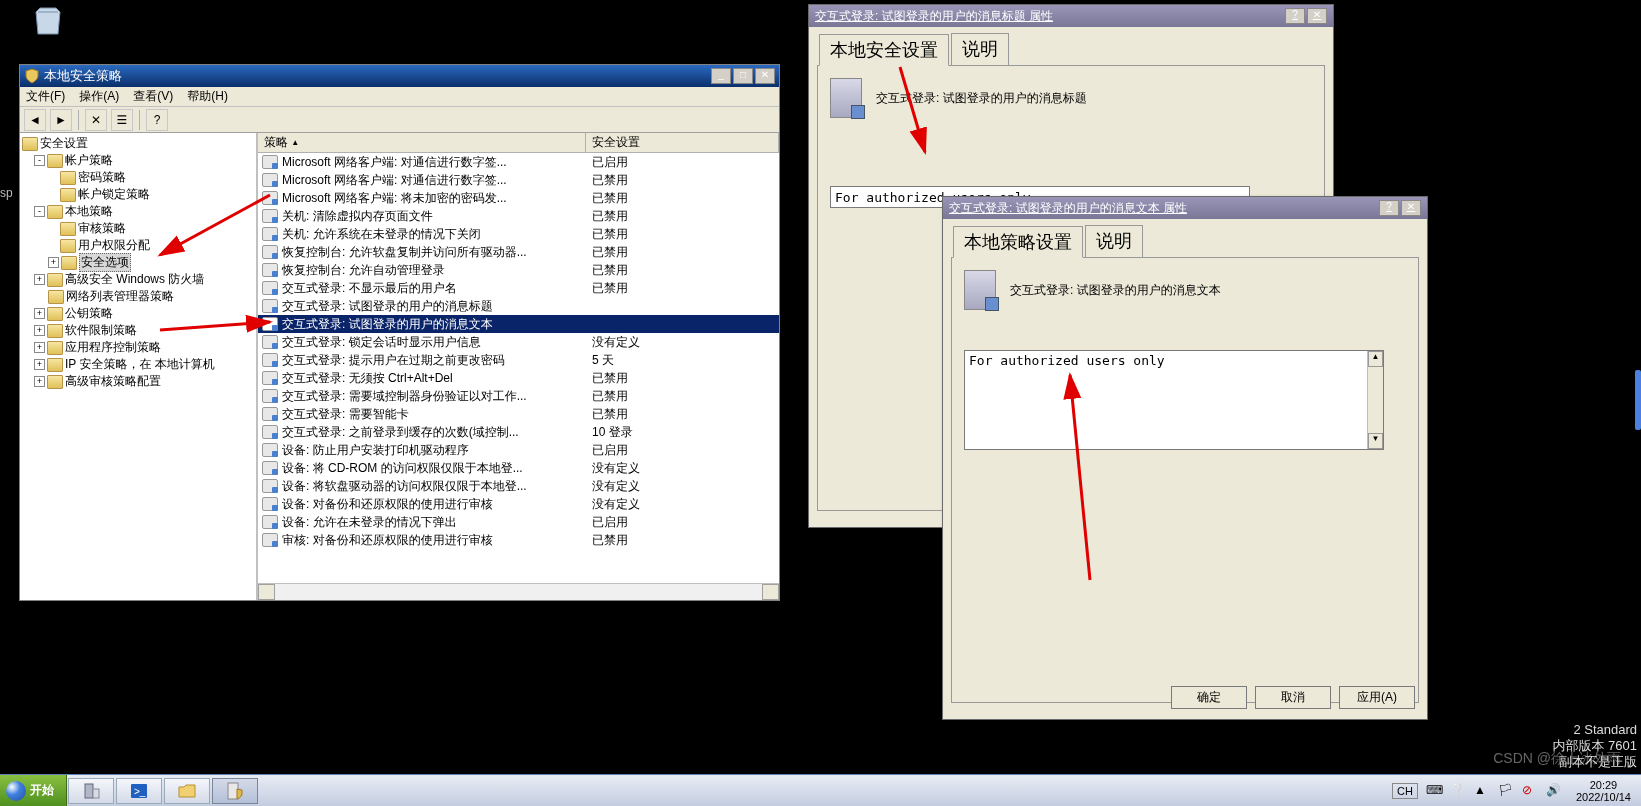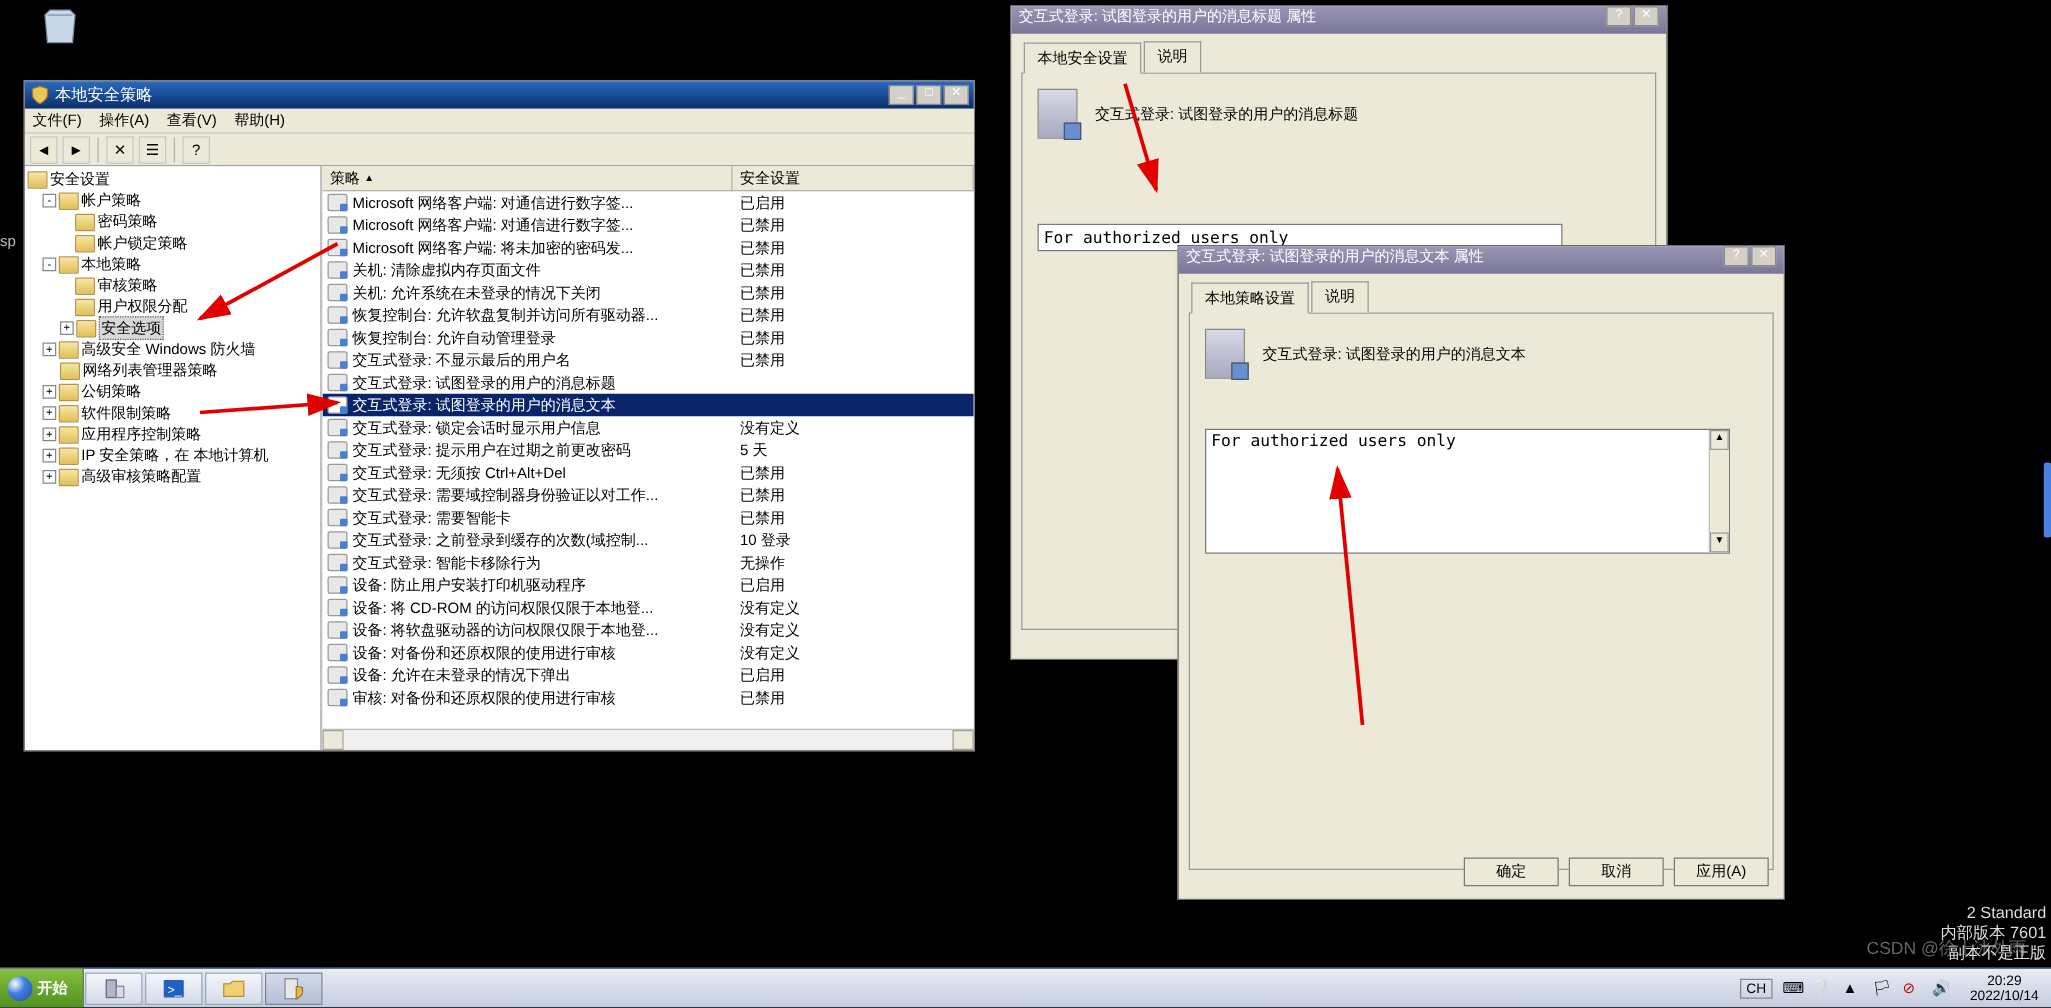--- a/index.html
+++ b/index.html
@@ -46,25 +46,25 @@
 .list-row.selected { background: #0a246a; color: #fff; }
 .list-row.selected .licon { background: #fff; }
 .list-scrollbar-h { height: 17px; background: #ece9d8; border-top: 1px solid #c0c0c0; display: flex; }
 .list-scrollbar-h .arrow { width: 17px; height: 100%; background: #ece9d8; border: 1px solid #a0a0a0; }
 .list-scrollbar-h .track { flex: 1; background: #f0f0f0; }
 
 
 .prop { position: absolute; background: #ece9d8; border: 1px solid #6a6a6a; box-shadow: 2px 2px 4px rgba(0,0,0,.3); }
 .prop1 { top: 4px; left: 808px; width: 526px; height: 524px; }
 .prop2 { top: 196px; left: 942px; width: 486px; height: 524px; }
-.ptitle { height: 22px; background: linear-gradient(#9a96b8, #7a7698); color: #fff; display: flex; padding: 0 6px; font-size: 12px; }
+.ptitle { height: 22px; background: linear-gradient(#9a96b8, #7a7698); color: #fff; display: flex; align-items: center; padding: 0 6px; font-size: 12px; text-decoration: underline; }
 .ptitle .t { flex: 1; }
 .ptitle .wbtns { display: flex; gap: 2px; }
 .tabs { display: flex; padding: 6px 6px 0 10px; }
-.tab { padding: 3px 10px; background: #ece9d8; border: 1px solid #999; border-bottom: none; margin-right: 2px; cursor: pointer; font-size: 12px; }
+.tab { padding: 3px 10px; background: #ece9d8; border: 1px solid #999; border-bottom: none; margin-right: 2px; cursor: pointer; font-size: 18px; }
 .tab.active { background: #ece9d8; border-bottom: 1px solid #ece9d8; position: relative; top: 1px; }
 .tabbody { margin: 0 8px 8px 8px; border: 1px solid #999; background: #ece9d8; height: calc(100% - 76px); padding: 12px; }
 .pheader { display: flex; align-items: center; gap: 14px; margin-bottom: 18px; }
 .picon { width: 32px; height: 40px; background: linear-gradient(#d8d8e8, #a8a8c0); border: 1px solid #888; position: relative; }
 .picon::after { content: ""; position: absolute; right: -4px; bottom: -2px; width: 12px; height: 12px; background: #6a8fd0; border: 1px solid #456; }
 .pinput { width: 420px; height: 22px; border: 1px solid #7a7a7a; background: #fff; padding: 2px 4px; font-family: monospace; font-size: 13px; }
 .ptextarea { width: 420px; height: 100px; border: 1px solid #7a7a7a; background: #fff; padding: 2px 4px; font-family: monospace; font-size: 13px; resize: none; overflow: auto; position: relative; }
 .ptextarea-wrap { position: relative; width: 420px; margin-top: 40px; }
 .ptextarea-wrap .sb { position: absolute; right: 1px; top: 1px; bottom: 1px; width: 16px; background: #ece9d8; border-left: 1px solid #c0c0c0; }
 .ptextarea-wrap .sb .ar { height: 16px; background: #ece9d8; border: 1px solid #999; font-size: 8px; text-align: center; }
@@ -315,27 +315,20 @@
             <div class="list-row">
               <div class="cell1">
                 <span class="licon"></span>
                 <span>交互式登录: 之前登录到缓存的次数(域控制...</span>
               </div>
               <div class="cell2">10 登录</div>
             </div>
             <div class="list-row">
               <div class="cell1">
                 <span class="licon"></span>
-                <span>交互式登录: 智能卡移除行为</span>
-              </div>
-              <div class="cell2">无操作</div>
-            </div>
-            <div class="list-row">
-              <div class="cell1">
-                <span class="licon"></span>
                 <span>设备: 防止用户安装打印机驱动程序</span>
               </div>
               <div class="cell2">已启用</div>
             </div>
             <div class="list-row">
               <div class="cell1">
                 <span class="licon"></span>
                 <span>设备: 将 CD-ROM 的访问权限仅限于本地登...</span>
               </div>
               <div class="cell2">没有定义</div>

